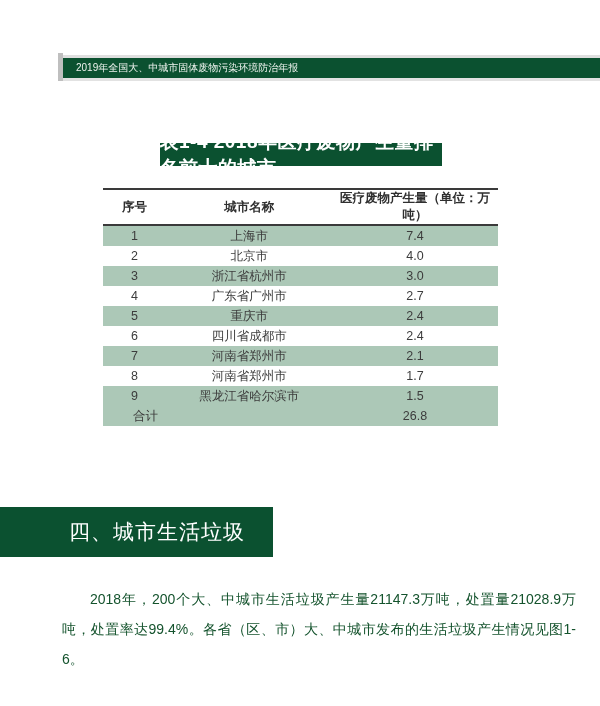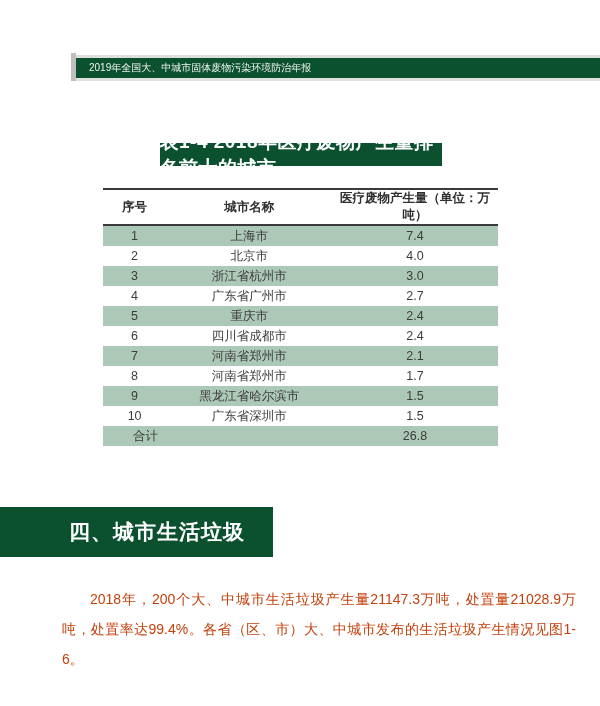--- a/index.html
+++ b/index.html
@@ -6,21 +6,21 @@
   body {
     width: 600px; height: 706px;
     background: #ffffff;
     font-family: "Liberation Sans", sans-serif;
     position: relative;
     overflow: hidden;
   }
 
   
   .runhead-wrap {
-    position: absolute; left: 71px; top: 55px; right: 0;
+    position: absolute; left: 58px; top: 55px; right: 0;
   }
   .runhead-tab {
     position: absolute; left: 0; top: -2px; width: 5px; height: 28px;
     background: #bfbfbf;
   }
   .runhead-lines { margin-left: 5px; }
   .runhead-topline { height: 3px; background: #dfdfdf; }
   .runhead-bar {
     height: 20px; line-height: 20px;
     background: #0b5130;
@@ -67,32 +67,32 @@
   }
   tr.row-green { background: #acc8b7; }
   tr.total-row td.total-label { text-align: left; padding-left: 30px; }
 
   
   .section-heading {
     position: absolute; left: 0; top: 507px;
     width: 273px; height: 50px;
     background: #0b5130;
     color: #ffffff;
-    font-size: 21px; font-weight: bold;
+    font-size: 21px; font-weight: normal;
     display: flex; align-items: center; justify-content: flex-end;
     padding-right: 28px;
     box-sizing: border-box;
     letter-spacing: 1px;
   }
 
   
   .body-paragraph {
     position: absolute; left: 62px; top: 570px; width: 514px;
     font-size: 14px; line-height: 30px;
-    color: #c2410c;
+    color: #14532d;
     text-indent: 2em;
     text-align: justify;
   }
 </style>
 </head>
 <body>
 
 <div class="runhead-wrap">
   <div class="runhead-tab"></div>
   <div class="runhead-lines">
@@ -157,25 +157,20 @@
         <tr>
     <td>8</td>
     <td>河南省郑州市</td>
     <td>1.7</td>
   </tr>
         <tr class="row-green">
     <td>9</td>
     <td>黑龙江省哈尔滨市</td>
     <td>1.5</td>
   </tr>
-        <tr>
-    <td>10</td>
-    <td>广东省深圳市</td>
-    <td>1.5</td>
-  </tr>
       </tbody>
     <tbody>
       <tr class="row-green total-row">
         <td class="total-label">合计</td>
         <td></td>
         <td>26.8</td>
       </tr>
     </tbody>
   </table>
 </div>

